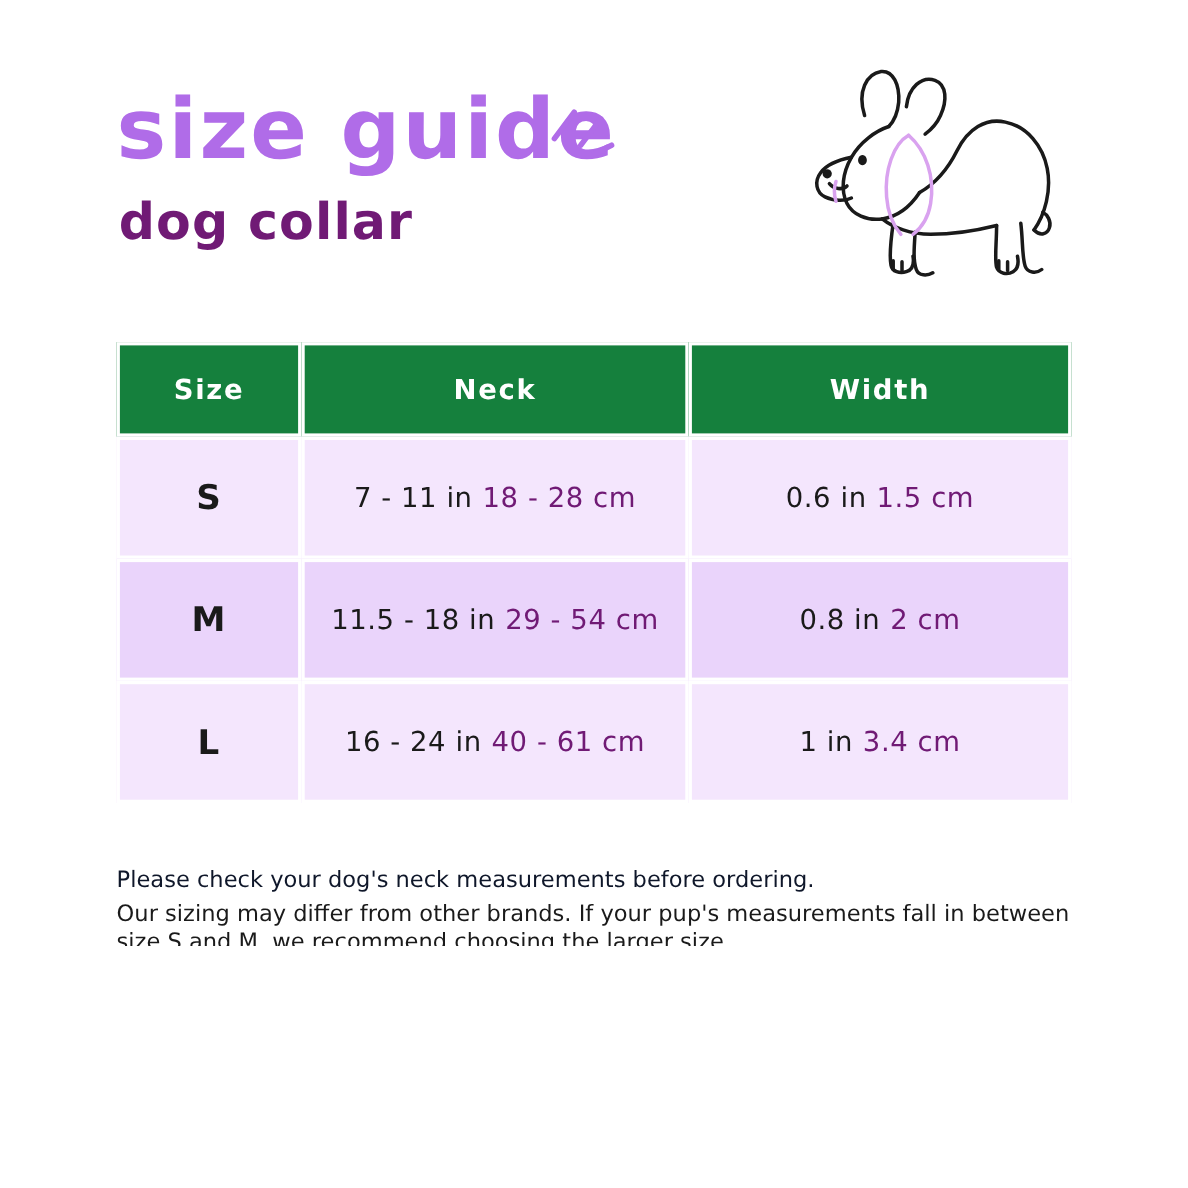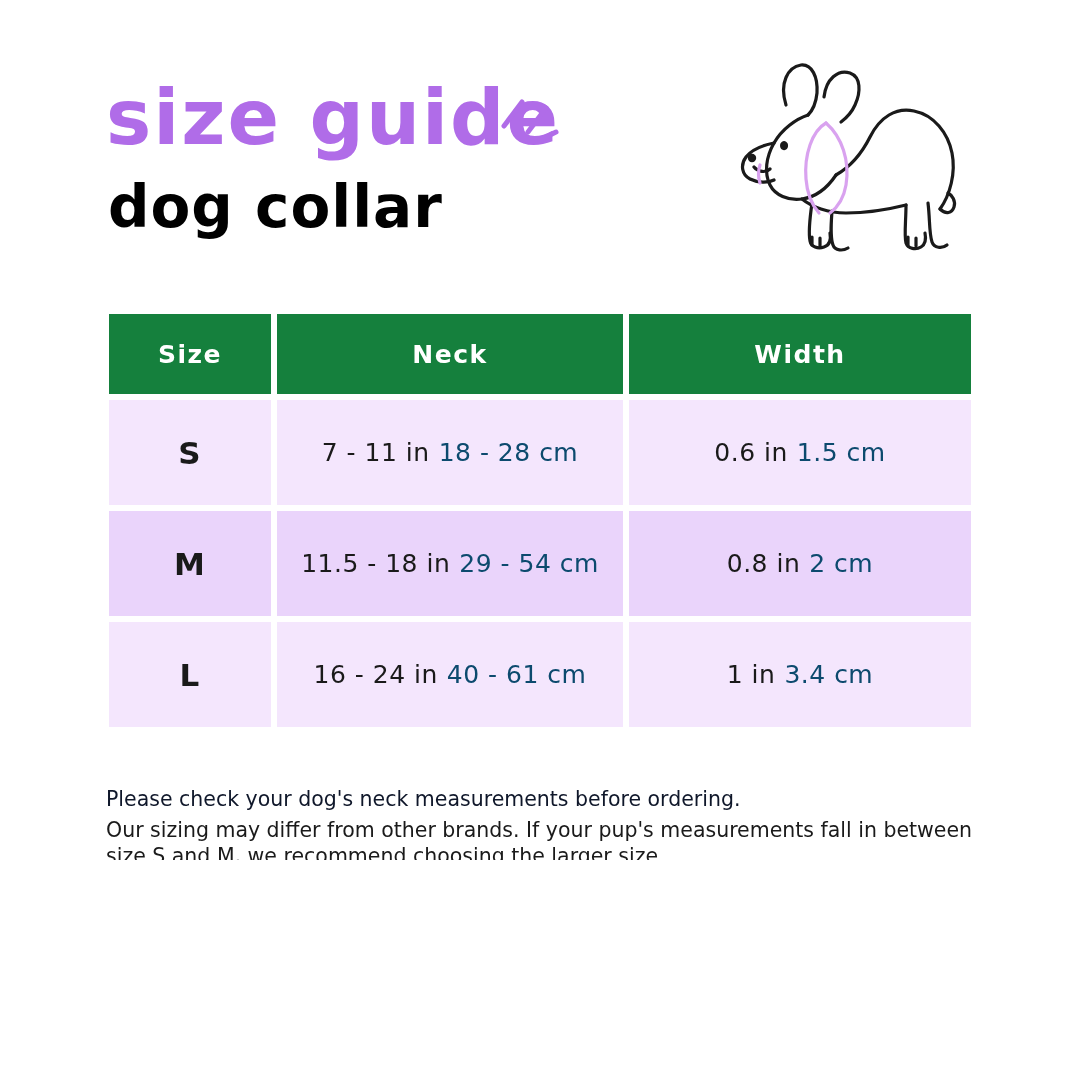--- a/index.html
+++ b/index.html
@@ -35,23 +35,23 @@
     line-height: 1.0;
     color: #b06ce8;
     letter-spacing: 2px;
     margin: 0;
     padding: 0;
   }
 
   .title-sub {
     font-family: "DejaVu Sans", sans-serif;
     font-weight: bold;
-    font-size: 58px;
+    font-size: 46px;
     line-height: 1.0;
-    color: #000000;
+    color: #701a75;
     letter-spacing: 1px;
     margin: 22px 0 0 2px;
     padding: 0;
   }
 
   .sparkle {
     position: absolute;
     left: 492px;
     top: 88px;
     width: 70px;
@@ -125,21 +125,21 @@
   .val-in {
     font-family: "DejaVu Sans", sans-serif;
     font-size: 25px;
     color: #1a1a1a;
     letter-spacing: 0.5px;
   }
 
   .val-cm {
     font-family: "DejaVu Sans", sans-serif;
     font-size: 25px;
-    color: #0c4a6e;
+    color: #701a75;
     letter-spacing: 0.5px;
   }
 
   
   .notes {
     position: absolute;
     left: 106px;
     top: 786px;
     width: 872px;
   }

